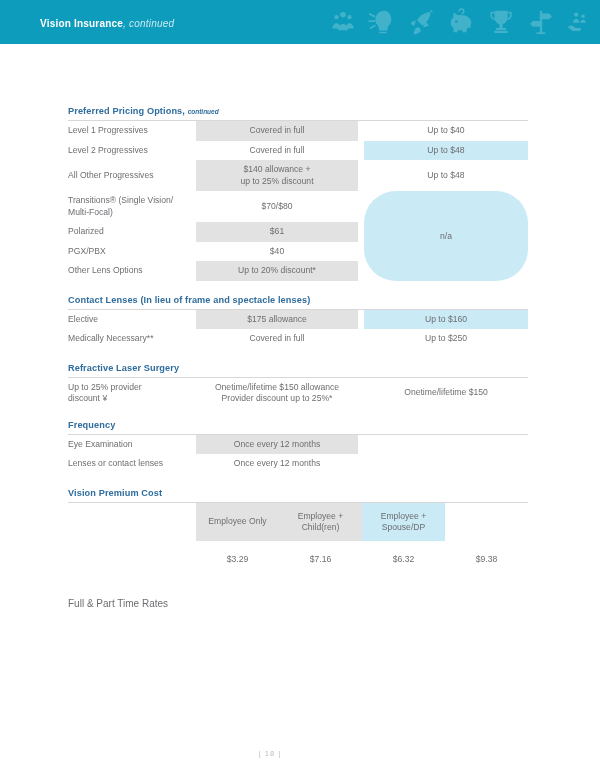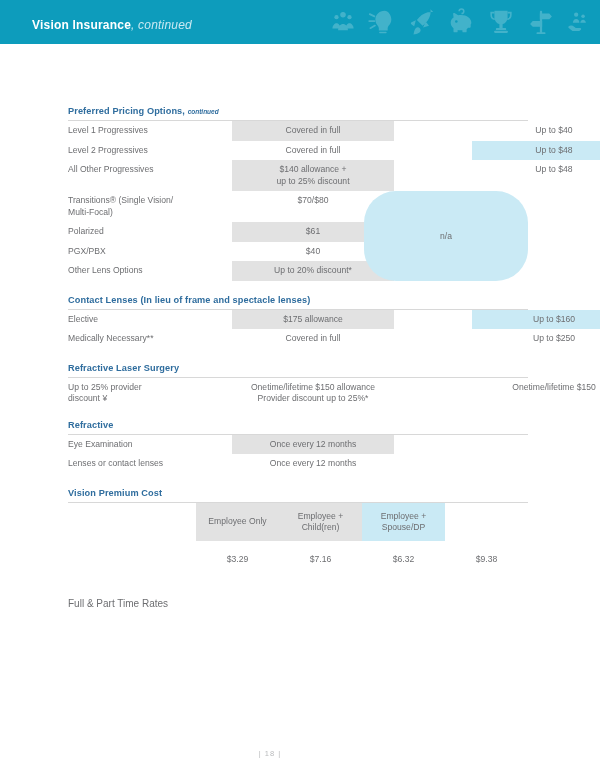--- a/index.html
+++ b/index.html
@@ -12,22 +12,22 @@
     overflow:hidden;
     position:relative;
   }
 
   
   .header-band{
     position:absolute;left:0;top:0;width:600px;height:44px;
     background:#0d9cbc;
   }
   .header-title{
-    position:absolute;left:32px;top:18px;
-    font-size:12px;color:#ffffff;letter-spacing:.2px;
+    position:absolute;left:40px;top:18px;
+    font-size:10px;color:#ffffff;letter-spacing:.2px;
     white-space:nowrap;
   }
   .header-title .bold{font-weight:bold;}
   .header-title .ital{font-style:italic;color:#c9e9f2;font-weight:normal;}
 
   .header-icons{
     position:absolute;right:8px;top:0;height:44px;
     display:flex;align-items:center;gap:10px;
     opacity:.22;
   }
@@ -57,23 +57,22 @@
   .section-head .cont{
     font-size:6.5px;font-style:italic;font-weight:bold;
     color:#2f6d9e;letter-spacing:0;
   }
   .section-gap{height:14px;}
   .section-gap.sm{height:11px;}
 
   
   .row{
     display:flex;
-    align-items:flex-start;
+    align-items:center;
     width:460px;
-    gap:36px;
   }
   .c-label{
     width:128px;flex:0 0 128px;
     font-size:8.6px;
     color:#6d6e71;
     padding:4px 4px 4px 0;
     line-height:1.34;
     box-sizing:border-box;
   }
   .c-mid{
@@ -330,21 +329,21 @@
           <div>Provider discount up to 25%*</div>
         </div>
       </div>
       <div class="c-gapA"></div>
       <div class="c-right">Onetime/lifetime $150</div>
     </div>
 
     <div class="section-gap sm"></div>
 
     <div class="section-head">
-      <span>Refractive</span>
+      <span>Frequency</span>
     </div>
 
     <div class="row">
       <div class="c-label">Eye Examination</div>
       <div class="c-mid gray">Once every 12 months</div>
       <div class="c-gapA"></div>
       <div class="c-right"></div>
     </div>
 
     <div class="row">

